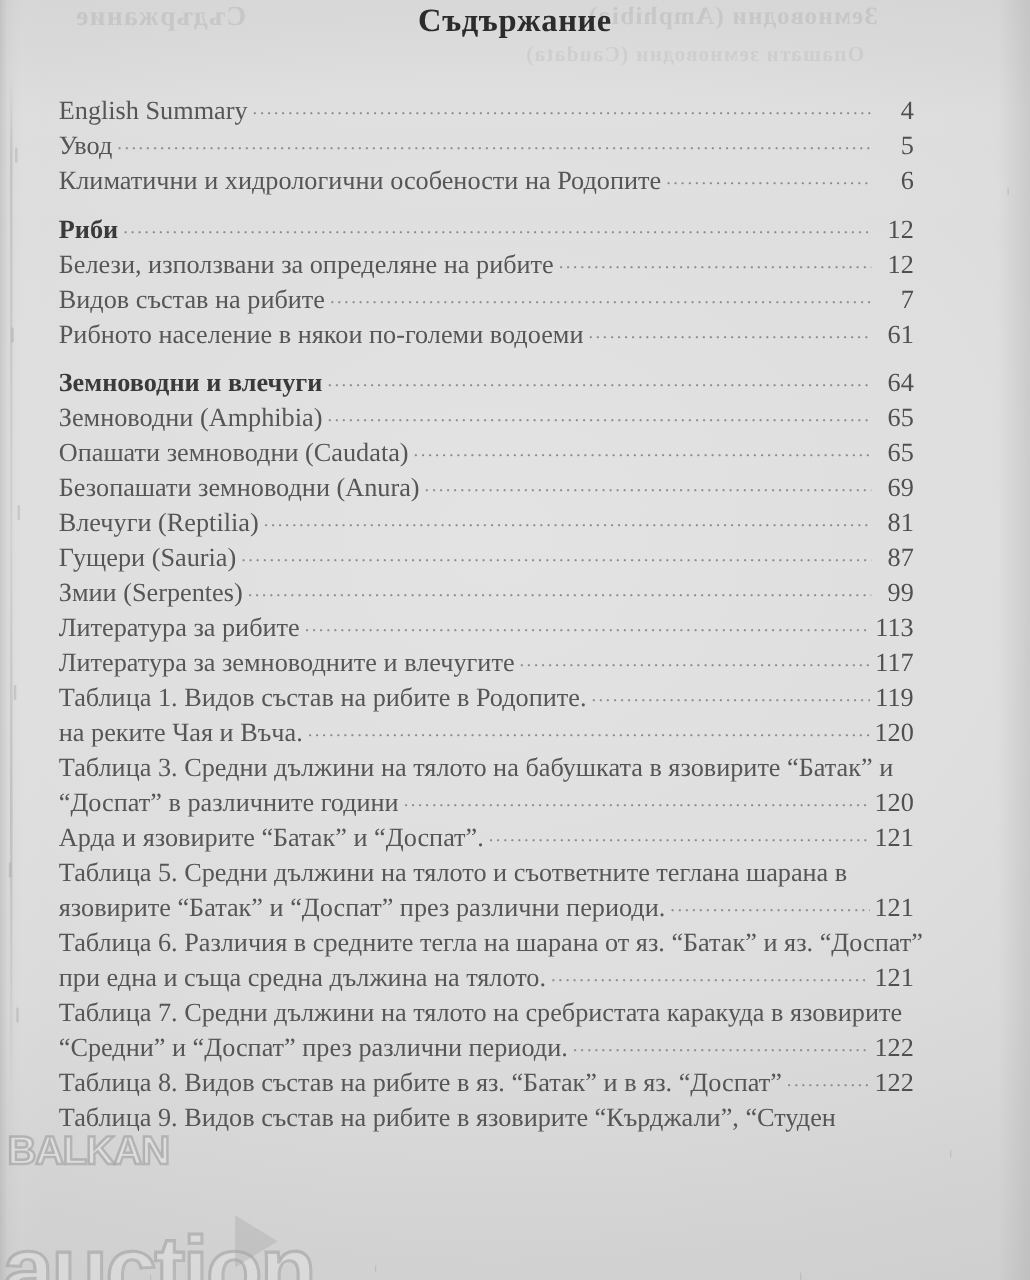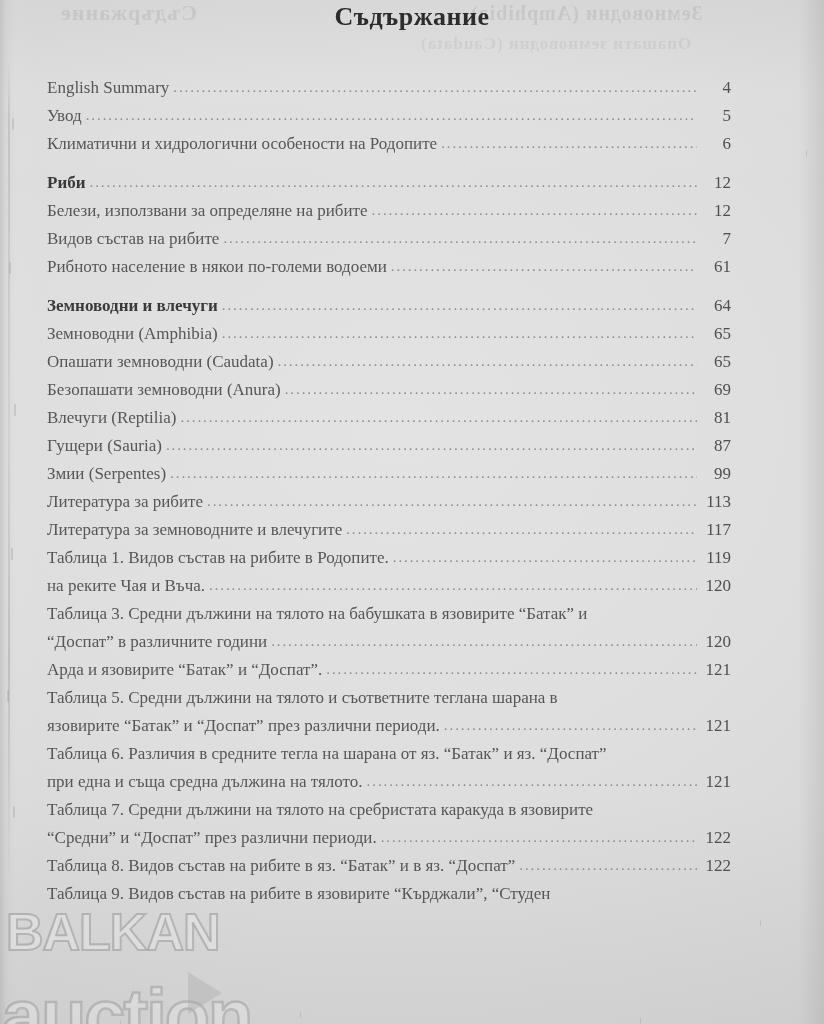--- a/index.html
+++ b/index.html
@@ -89,21 +89,21 @@
   
   .toc {
     position: absolute;
     left: 47px;
     top: 74px;
     width: 684px;
   }
   .toc-row {
     display: flex;
     align-items: flex-end;
-    font-size: 17px;
+    font-size: 21px;
     line-height: 28px;
     height: 28px;
     color: #565656;
     white-space: nowrap;
   }
   .toc-row.bold .toc-title { font-weight: bold; color: #3a3a3a; }
   .toc-row.gap { margin-top: 11px; justify-content: space-between; }
 
   .toc-title {
     flex: 0 0 auto;
@@ -141,21 +141,21 @@
     width: 260px;
     height: 126px;
     pointer-events: none;
     opacity: 0.5;
   }
   .wm-balkan {
     position: absolute;
     left: 4px;
     top: 4px;
     font-family: "Liberation Sans", sans-serif;
-    font-size: 52px;
+    font-size: 32px;
     font-weight: bold;
     letter-spacing: -1px;
     color: transparent;
     -webkit-text-stroke: 2px rgba(118,118,118,0.72);
     text-shadow: 1px 1px 0 rgba(255,255,255,0.45);
   }
   .wm-auction {
     position: absolute;
     left: 0px;
     top: 36px;

